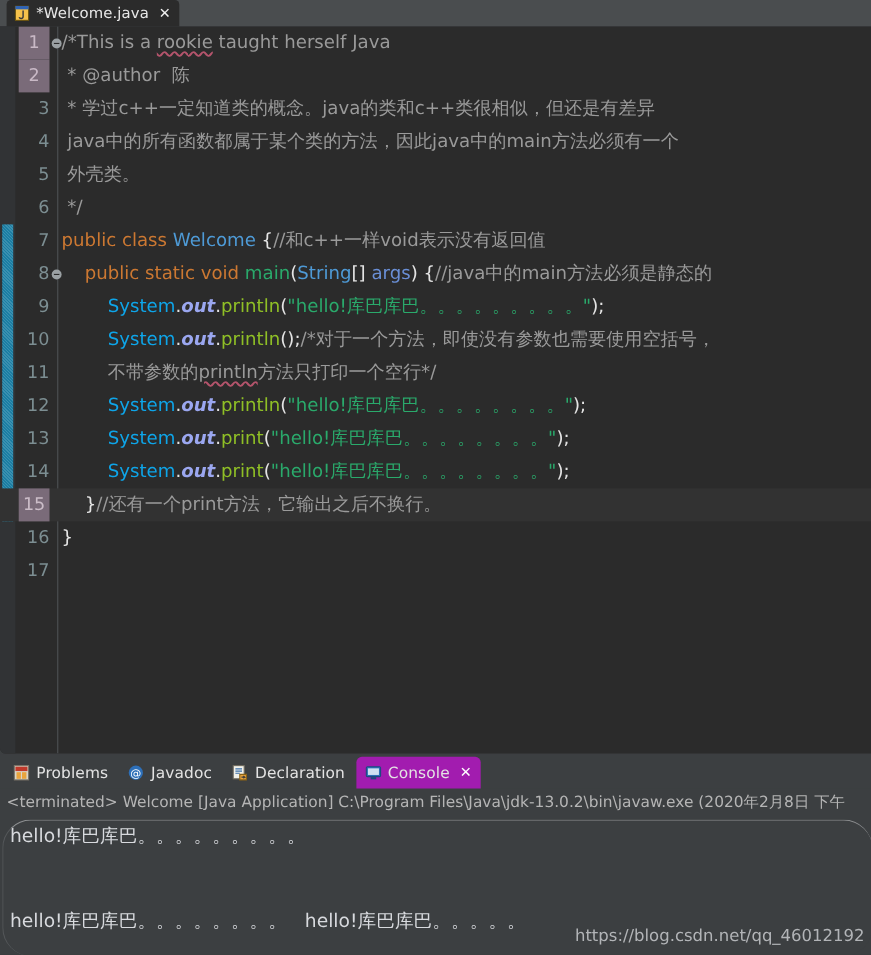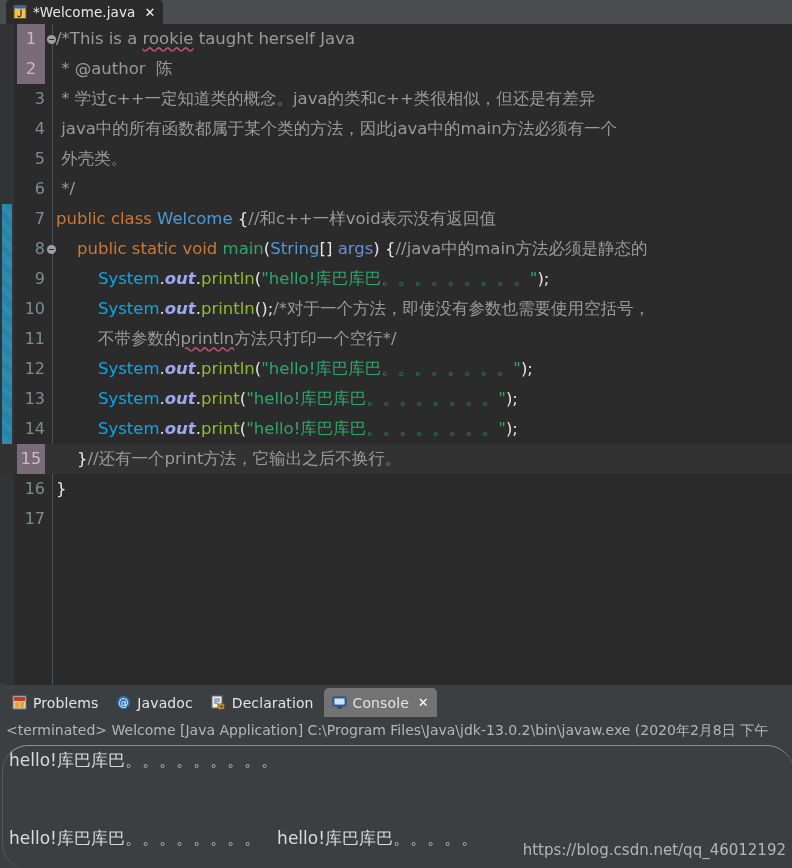--- a/index.html
+++ b/index.html
@@ -202,21 +202,21 @@
     padding: 0 8px;
     box-sizing: border-box;
     white-space: nowrap;
   }
   .ptab .plabel {
     color: #e3e3e3;
     font-size: 14px;
     letter-spacing: 0.1px;
   }
   .ptab.active {
-    background: #737373;
+    background: #a21caf;
     border-top-left-radius: 5px;
     border-top-right-radius: 5px;
   }
   .ptab .picon {
     width: 15px; height: 15px;
     margin-right: 6px;
     flex: 0 0 auto;
     position: relative;
   }
   .ptab .pclose {

